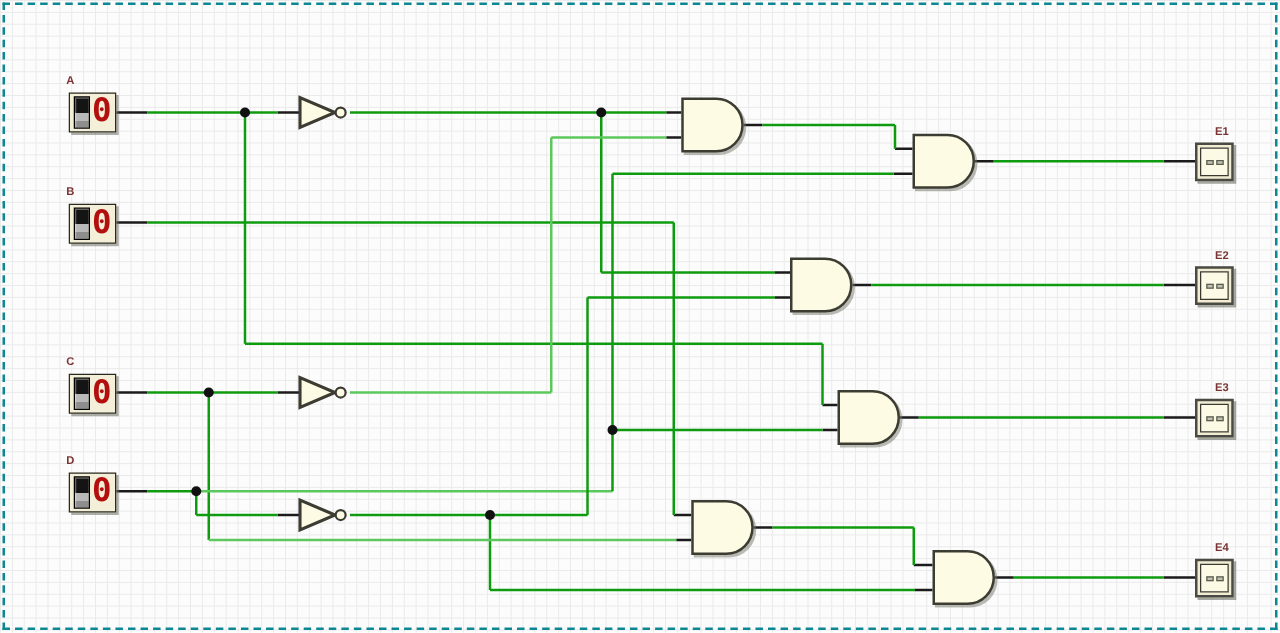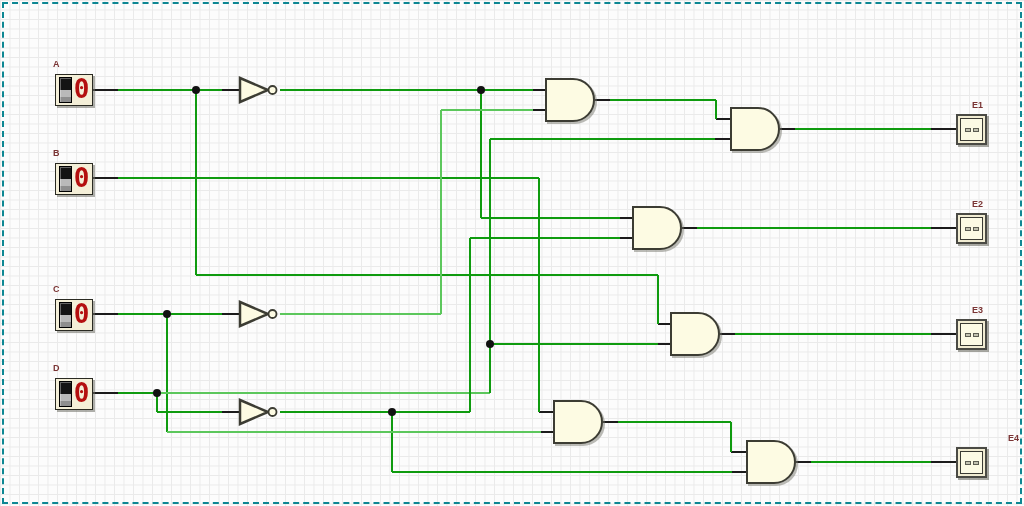--- a/index.html
+++ b/index.html
@@ -182,20 +182,20 @@
   </div>
 
   <span class="clabel" style="left:972px;top:306px;">E3</span>
   <div class="probe" style="left:956px;top:319px;">
     <div class="probe-inner">
         <span class="dash"></span>
         <span class="dash"></span>
       </div>
   </div>
 
-  <span class="clabel" style="left:972px;top:434px;margin-left:36px;">E4</span>
+  <span class="clabel" style="left:972px;top:434px;">E4</span>
   <div class="probe" style="left:956px;top:447px;">
     <div class="probe-inner">
         <span class="dash"></span>
         <span class="dash"></span>
       </div>
   </div>
 </div>
 
 </body></html>

